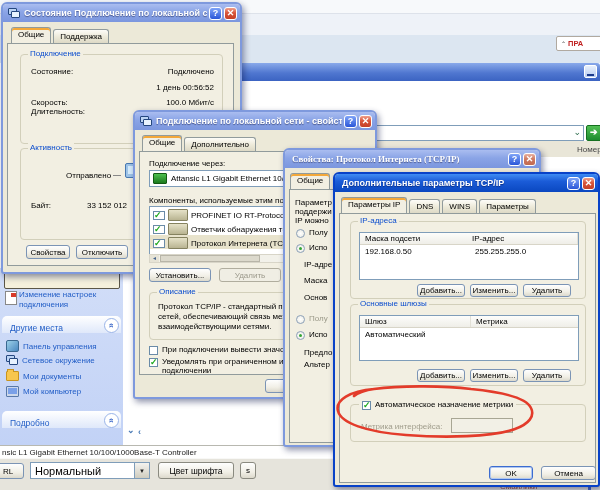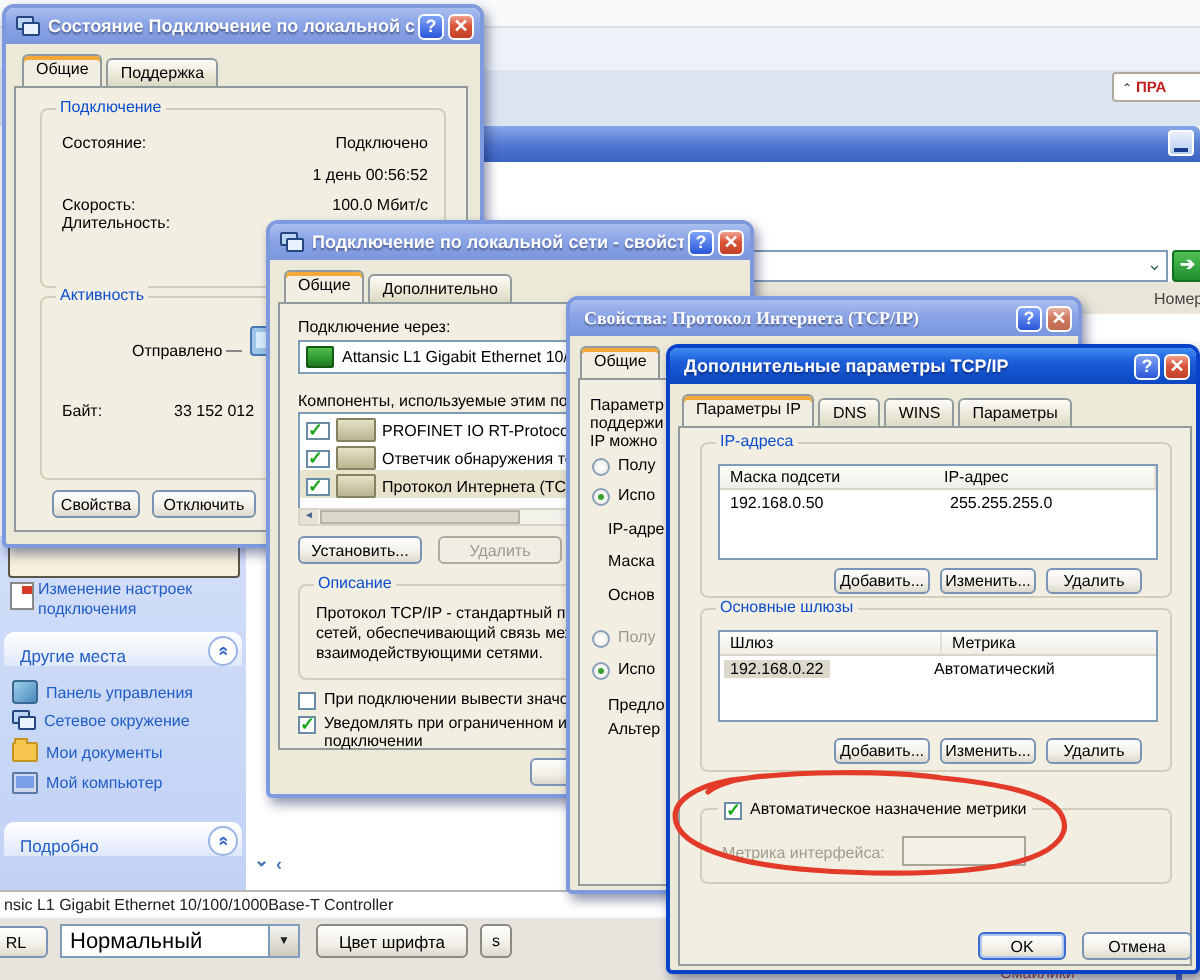--- a/index.html
+++ b/index.html
@@ -375,21 +375,20 @@
       </div>
 
       <div class="grp" style="left:10px;top:90px;width:234px;height:80px;">
         <span class="glab">Основные шлюзы</span>
         <div class="lv" style="left:8px;top:10px;width:218px;height:44px;">
           <div class="lvh">
             <span style="width:100px;">Шлюз</span>
             <span style="flex:1;border-right:none;">Метрика</span>
           </div>
           <div class="lvr">
-            <span style="width:100px;padding:2px 0 0 2px;"><i style="font-style:normal;background:#dcd8cc;padding:0 3px;">192.168.0.22</i></span>
             <span>Автоматический</span>
           </div>
         </div>
         <div class="btn" style="left:66px;top:64px;width:48px;height:13px;">
           <span>Добавить...</span>
         </div>
         <div class="btn" style="left:119px;top:64px;width:48px;height:13px;">
           <span>Изменить...</span>
         </div>
         <div class="btn" style="left:172px;top:64px;width:48px;height:13px;">

